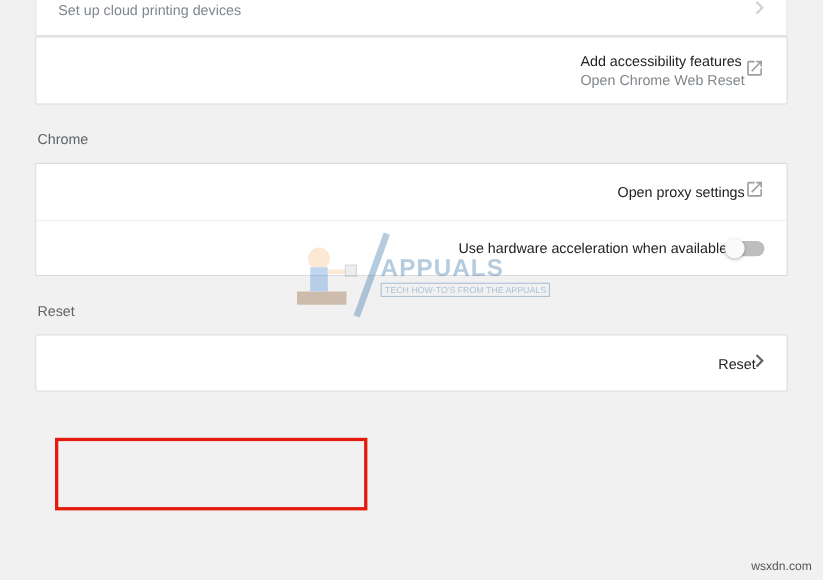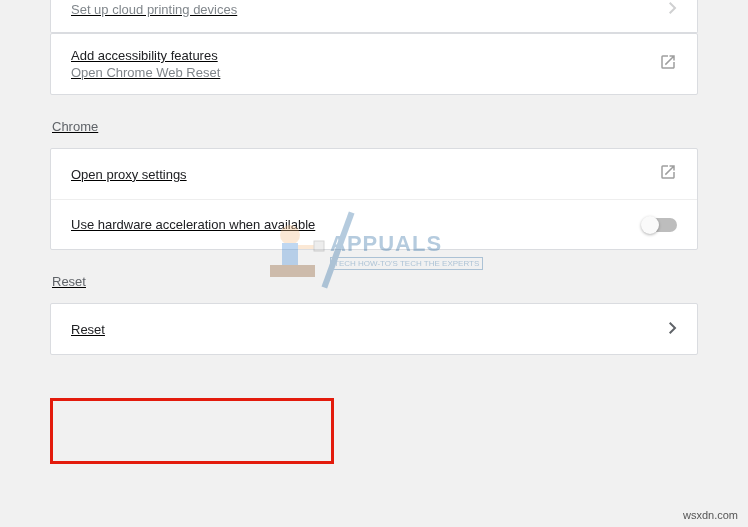--- a/index.html
+++ b/index.html
@@ -9,33 +9,32 @@
     }
     body {
       font-family: 'Segoe UI', Arial, sans-serif;
       background: #f1f1f1;
       width: 748px;
       height: 527px;
       position: relative;
       overflow: hidden;
     }
     .content-wrapper {
-      padding: 0 50px;
-      text-decoration: underline;
+      padding: 0 32px;
     }
     .card {
       background: #fff;
       border: 1px solid #dadce0;
       border-radius: 2px;
       overflow: hidden;
     }
     .card-row {
       display: flex;
       align-items: center;
-      justify-content: space-between;
+      justify-content: flex-end;
       padding: 14px 20px;
       min-height: 50px;
       position: relative;
     }
     .card-row + .card-row {
       border-top: 1px solid #eeeeee;
     }
     .row-text {
       display: flex;
       flex-direction: column;
@@ -121,21 +120,21 @@
     }
     .watermark {
       position: absolute;
       top: 215px;
       left: 260px;
       opacity: 0.35;
       z-index: 5;
       pointer-events: none;
       display: flex;
       align-items: center;
-      gap: 0;
+      gap: 16px;
     }
     .watermark-figure {
       width: 70px;
       height: 70px;
       position: relative;
     }
     .watermark-text {
       display: flex;
       flex-direction: column;
     }
@@ -249,17 +248,17 @@
   <svg class="watermark-figure" viewBox="0 0 70 70">
     <rect x="10" y="50" width="45" height="12" fill="#8b5a2b"></rect>
     <circle cx="30" cy="20" r="10" fill="#f4c08a"></circle>
     <rect x="22" y="28" width="16" height="22" fill="#4a90d9"></rect>
     <rect x="38" y="30" width="18" height="4" fill="#f4c08a"></rect>
     <rect x="54" y="26" width="10" height="10" fill="#ccc" stroke="#888"></rect>
   </svg>
   <div class="watermark-slash"></div>
   <div class="watermark-text">
     <span class="watermark-main">APPUALS</span>
-    <span class="watermark-sub">TECH HOW-TO'S TECH THE EXPERTS</span>
+    <span class="watermark-sub">TECH HOW-TO'S FROM THE APPUALS</span>
   </div>
 </div>
 
 <div class="source-label">wsxdn.com</div>
 
 </body></html>

